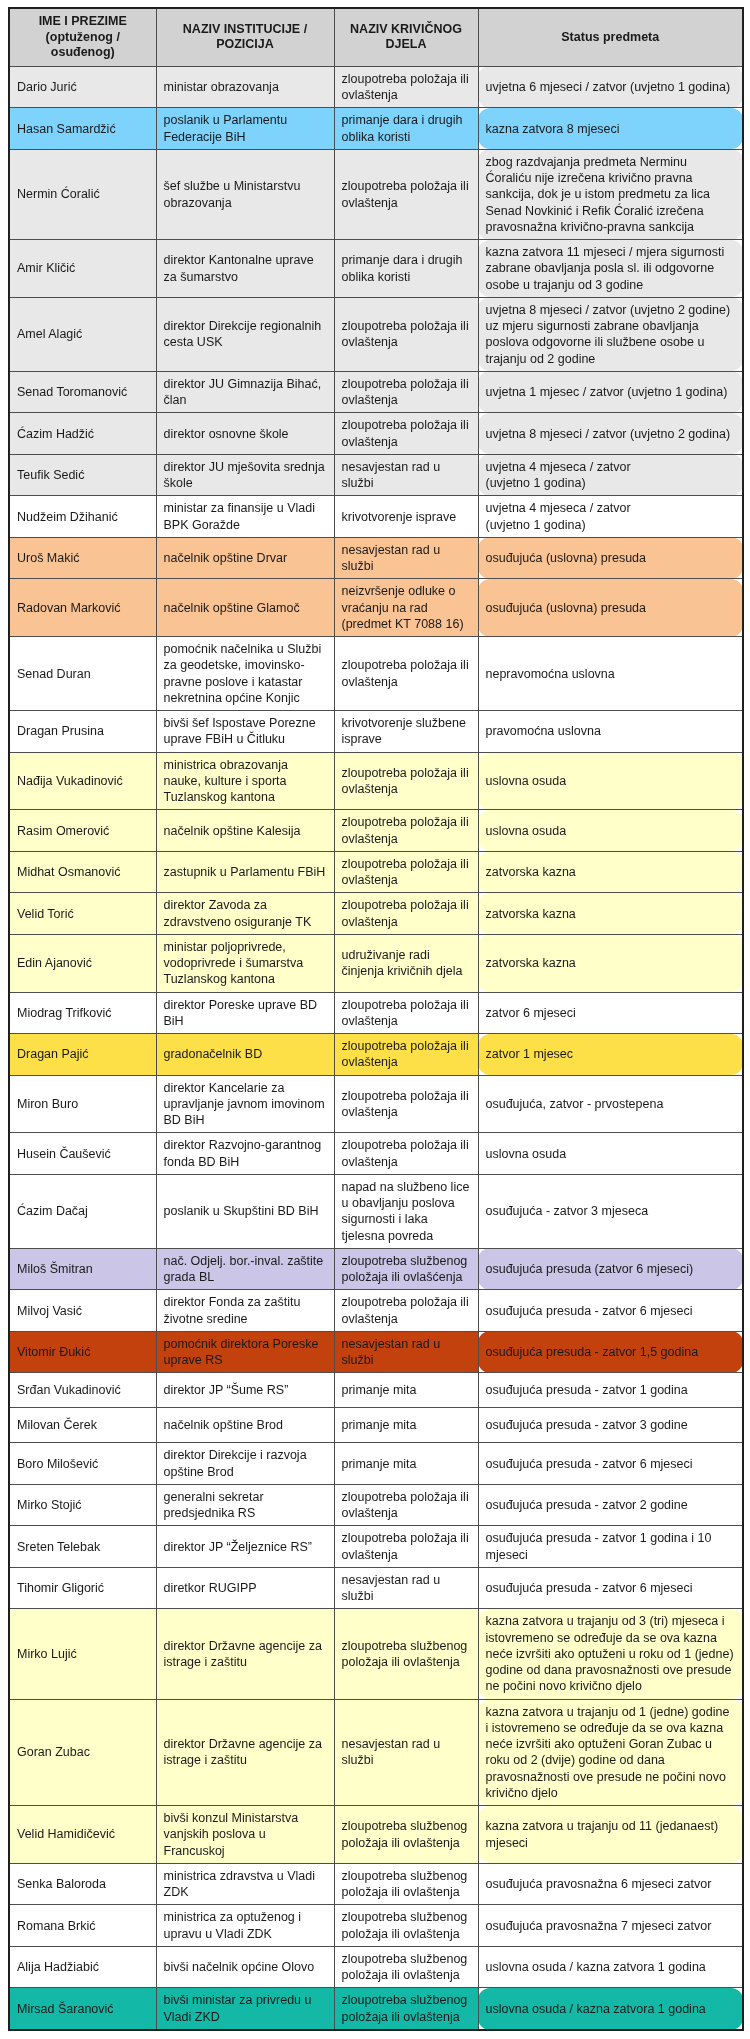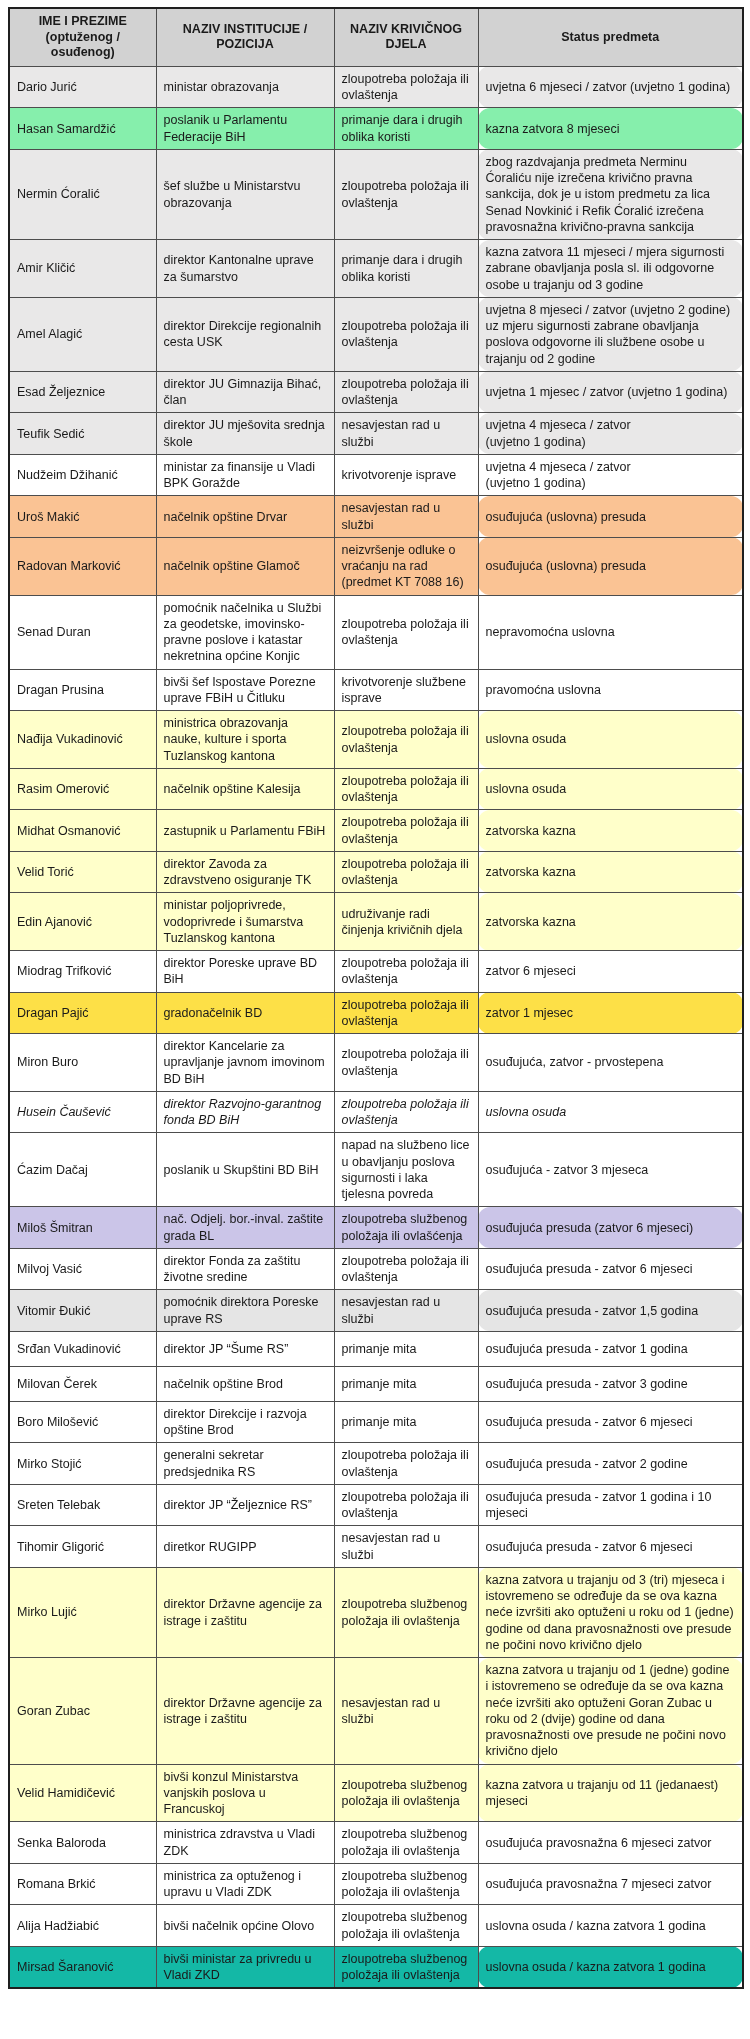--- a/index.html
+++ b/index.html
@@ -67,21 +67,21 @@
         <th>Status predmeta</th>
       </tr>
     </thead>
     <tbody>
         <tr style="background: rgb(233, 232, 232);">
           <td class="name-cell">Dario Jurić</td>
           <td class="institution-cell">ministar obrazovanja</td>
           <td class="offense-cell">zloupotreba položaja ili ovlaštenja</td>
           <td class="status-cell">uvjetna 6 mjeseci / zatvor  (uvjetno 1 godina)</td>
         </tr>
-        <tr style="background: #86efac;">
+        <tr style="background: #7dd3fc;">
           <td class="name-cell">Hasan Samardžić</td>
           <td class="institution-cell">poslanik u Parlamentu Federacije BiH</td>
           <td class="offense-cell">primanje dara i drugih oblika koristi</td>
           <td class="status-cell">kazna zatvora 8 mjeseci</td>
         </tr>
         <tr style="background: rgb(233, 232, 232);">
           <td class="name-cell">Nermin Ćoralić</td>
           <td class="institution-cell">šef službe u Ministarstvu obrazovanja</td>
           <td class="offense-cell">zloupotreba položaja ili ovlaštenja</td>
           <td class="status-cell">zbog razdvajanja predmeta Nerminu Ćoraliću nije izrečena krivično pravna sankcija, dok je u istom predmetu za lica Senad Novkinić i Refik Ćoralić izrečena pravosnažna krivično-pravna sankcija</td>
@@ -92,24 +92,30 @@
           <td class="offense-cell">primanje dara i drugih oblika koristi</td>
           <td class="status-cell">kazna zatvora 11 mjeseci / mjera sigurnosti zabrane obavljanja posla sl. ili odgovorne osobe u trajanju od 3 godine</td>
         </tr>
         <tr style="background: rgb(233, 232, 232);">
           <td class="name-cell">Amel Alagić</td>
           <td class="institution-cell">direktor Direkcije regionalnih cesta USK</td>
           <td class="offense-cell">zloupotreba položaja ili ovlaštenja</td>
           <td class="status-cell">uvjetna 8 mjeseci / zatvor (uvjetno 2 godine) uz mjeru sigurnosti zabrane obavljanja poslova odgovorne ili službene osobe u trajanju od 2 godine</td>
         </tr>
         <tr style="background: rgb(233, 232, 232);">
-          <td class="name-cell">Esad Željeznice</td>
+          <td class="name-cell">Senad Toromanović</td>
           <td class="institution-cell">direktor JU Gimnazija Bihać, član</td>
           <td class="offense-cell">zloupotreba položaja ili ovlaštenja</td>
           <td class="status-cell">uvjetna 1 mjesec / zatvor  (uvjetno 1 godina)</td>
+        </tr>
+        <tr style="background: rgb(233, 232, 232);">
+          <td class="name-cell">Ćazim Hadžić</td>
+          <td class="institution-cell">direktor osnovne škole</td>
+          <td class="offense-cell">zloupotreba položaja ili ovlaštenja</td>
+          <td class="status-cell">uvjetna 8 mjeseci / zatvor (uvjetno 2 godina)</td>
         </tr>
         <tr style="background: rgb(233, 232, 232);">
           <td class="name-cell">Teufik Sedić</td>
           <td class="institution-cell">direktor JU mješovita srednja škole</td>
           <td class="offense-cell">nesavjestan rad u službi</td>
           <td class="status-cell">uvjetna 4 mjeseca / zatvor
 (uvjetno 1 godina)</td>
         </tr>
         <tr style="background: rgb(255, 255, 255);">
           <td class="name-cell">Nudžeim Džihanić</td>
@@ -183,21 +189,21 @@
           <td class="institution-cell">gradonačelnik BD</td>
           <td class="offense-cell">zloupotreba položaja ili ovlaštenja</td>
           <td class="status-cell">zatvor 1 mjesec</td>
         </tr>
         <tr style="background: rgb(255, 255, 255);">
           <td class="name-cell">Miron Buro</td>
           <td class="institution-cell">direktor Kancelarie za upravljanje javnom imovinom BD BiH</td>
           <td class="offense-cell">zloupotreba položaja ili ovlaštenja</td>
           <td class="status-cell">osuđujuća, zatvor - prvostepena</td>
         </tr>
-        <tr style="background: rgb(255, 255, 255); font-style: italic;">
+        <tr style="background: rgb(255, 255, 255);">
           <td class="name-cell">Husein Čaušević</td>
           <td class="institution-cell">direktor Razvojno-garantnog fonda BD BiH</td>
           <td class="offense-cell">zloupotreba položaja ili ovlaštenja</td>
           <td class="status-cell">uslovna osuda</td>
         </tr>
         <tr style="background: rgb(255, 255, 255);">
           <td class="name-cell">Ćazim Dačaj</td>
           <td class="institution-cell">poslanik u Skupštini BD BiH</td>
           <td class="offense-cell">napad na službeno lice u obavljanju poslova sigurnosti i laka tjelesna povreda</td>
           <td class="status-cell">osuđujuća - zatvor 3 mjeseca</td>
@@ -207,21 +213,21 @@
           <td class="institution-cell">nač. Odjelj. bor.-inval. zaštite grada BL</td>
           <td class="offense-cell">zloupotreba službenog položaja ili ovlašćenja</td>
           <td class="status-cell">osuđujuća presuda (zatvor 6 mjeseci)</td>
         </tr>
         <tr style="background: rgb(255, 255, 255);">
           <td class="name-cell">Milvoj Vasić</td>
           <td class="institution-cell">direktor Fonda za zaštitu životne sredine</td>
           <td class="offense-cell">zloupotreba položaja ili ovlaštenja</td>
           <td class="status-cell">osuđujuća presuda - zatvor 6 mjeseci</td>
         </tr>
-        <tr style="background: #e5e5e5;">
+        <tr style="background: #c2410c;">
           <td class="name-cell">Vitomir Đukić</td>
           <td class="institution-cell">pomoćnik direktora Poreske uprave RS</td>
           <td class="offense-cell">nesavjestan rad u službi</td>
           <td class="status-cell">osuđujuća presuda - zatvor 1,5 godina</td>
         </tr>
         <tr style="background: rgb(255, 255, 255);">
           <td class="name-cell">Srđan Vukadinović</td>
           <td class="institution-cell">direktor JP “Šume RS”</td>
           <td class="offense-cell">primanje mita</td>
           <td class="status-cell">osuđujuća presuda - zatvor 1 godina</td>

